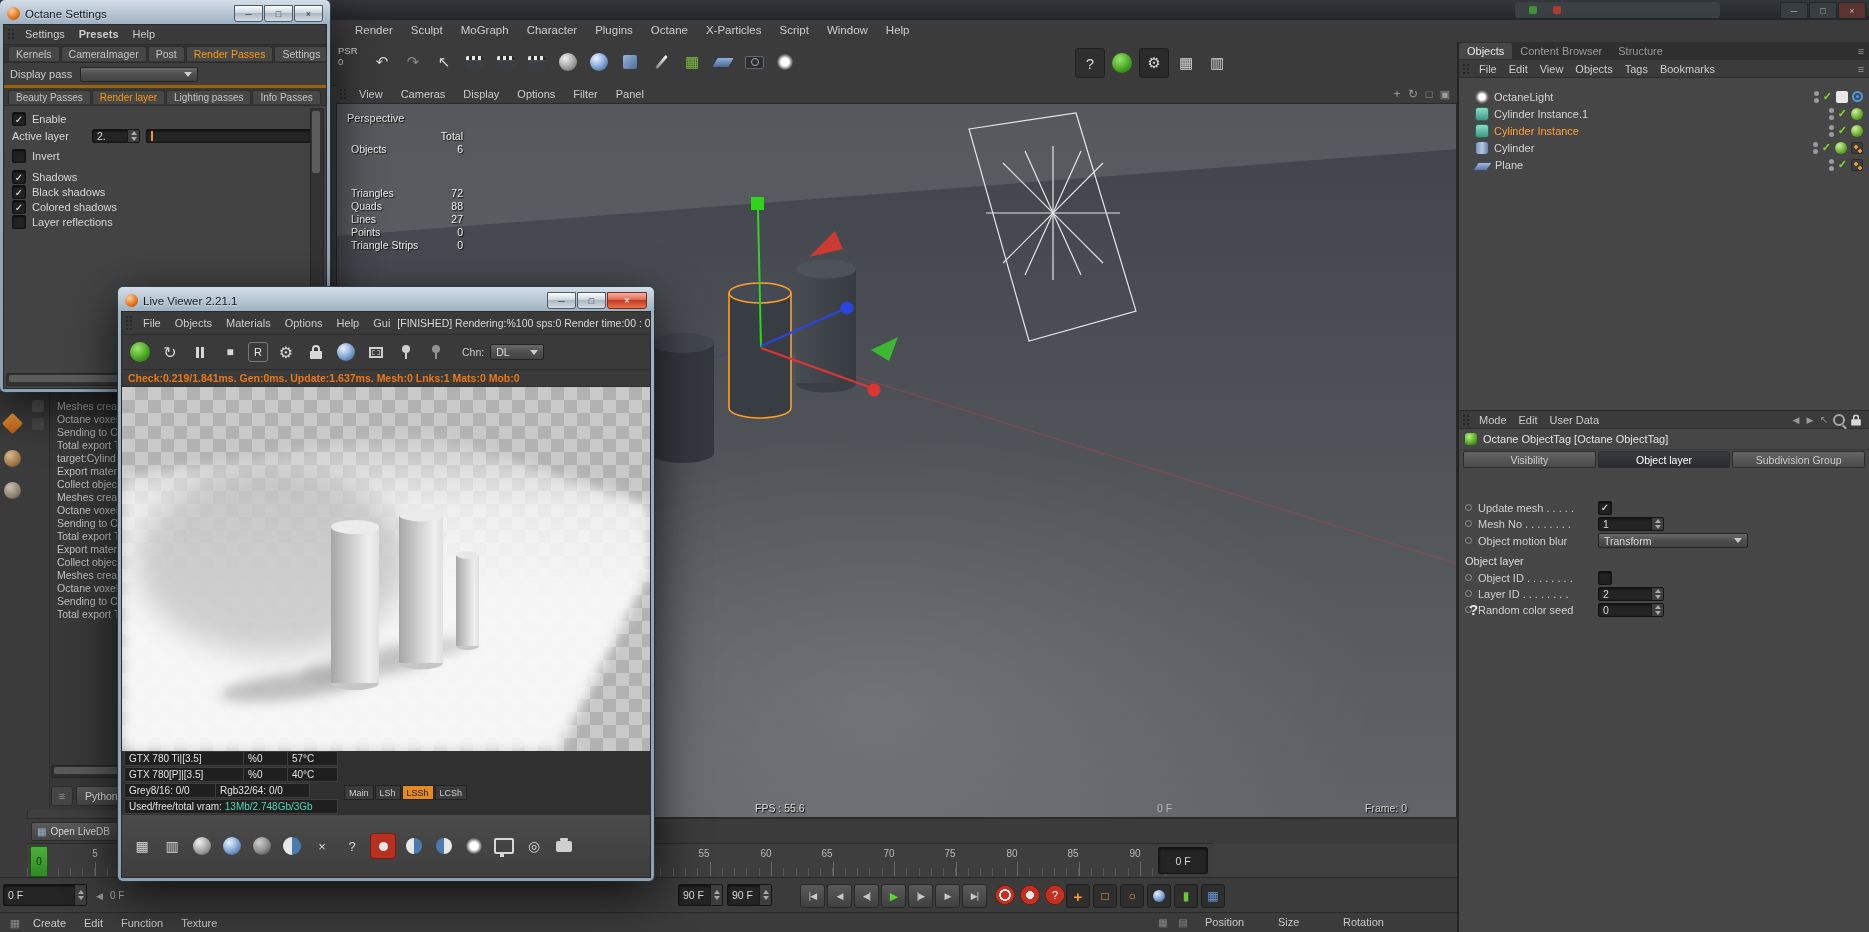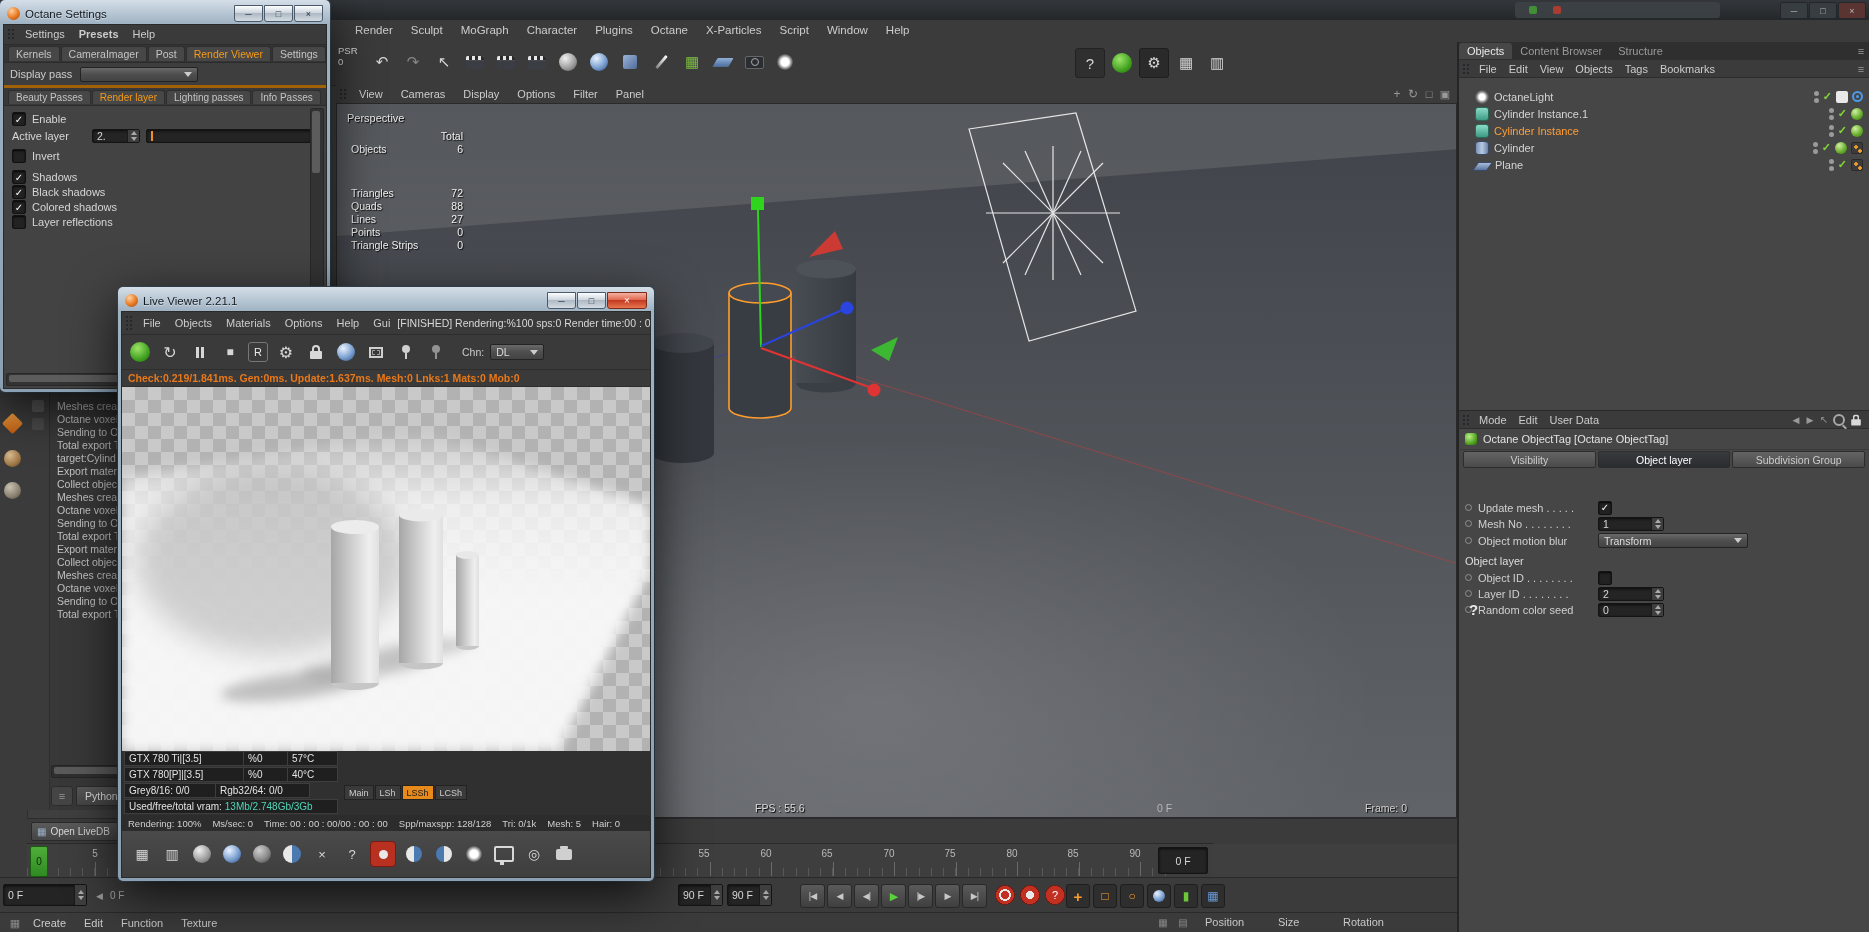--- a/index.html
+++ b/index.html
@@ -661,21 +661,21 @@
       <div class="dark-row" style="height:19px;">
         <span class="grip"></span>
         <span class="mi" style="font-size:11px;line-height:19px;padding:0 7px;">Settings</span>
         <span class="mi" style="font-size:11px;line-height:19px;padding:0 7px;font-weight:bold;">Presets</span>
         <span class="mi" style="font-size:11px;line-height:19px;padding:0 7px;">Help</span>
       </div>
       <div class="flex" style="height:17px;background:#343434;padding-left:4px;border-bottom:1px solid #2c2c2c;flex:none;">
         <span class="ktab">Kernels</span>
         <span class="ktab">CameraImager</span>
         <span class="ktab">Post</span>
-        <span class="ktab orange">Render Viewer</span>
+        <span class="ktab orange">Render Passes</span>
         <span class="ktab">Settings</span>
       </div>
       <div class="flex" style="height:22px;background:#3e3e3e;border-bottom:3px solid #a16207;flex:none;padding-left:6px;">
         <span style="font-size:11px;color:#cccccc;">Display pass</span>
         <span class="drop" style="width:118px;height:15px;margin-left:8px;">
           <span></span>
             <span class="arr"></span>
         </span>
       </div>
       <div class="flex" style="height:17px;background:#383838;padding-left:4px;border-bottom:1px solid #2c2c2c;flex:none;">
@@ -849,29 +849,20 @@
               <span style="color:#4fd6b8;margin-left:3px;">13Mb/2.748Gb/3Gb</span>
             </span>
         </div>
         <div class="abs flex" style="left:222px;top:34px;">
           <span class="passtab">Main</span>
           <span class="passtab">LSh</span>
           <span class="passtab active">LSSh</span>
           <span class="passtab">LCSh</span>
         </div>
       </div>
-      <div class="flex" style="height:16px;background:#2c2c2c;padding-left:6px;font-size:9.5px;color:#cfcfcf;flex:none;">
-        <span class="stat">Rendering: 100%</span>
-        <span class="stat">Ms/sec: 0</span>
-        <span class="stat">Time: 00 : 00 : 00/00 : 00 : 00</span>
-        <span class="stat">Spp/maxspp: 128/128</span>
-        <span class="stat">Tri: 0/1k</span>
-        <span class="stat">Mesh: 5</span>
-        <span class="stat">Hair: 0</span>
-      </div>
       <div class="flex" style="flex:1;background:linear-gradient(#4a4a4a,#3e3e3e);gap:6px;padding-left:8px;">
         <span class="ib">▦</span>
         <span class="ib">▥</span>
         <span class="ib">
             <span class="ball ball-gray s18"></span>
           </span>
         <span class="ib">
             <span class="ball ball-blue s18"></span>
           </span>
         <span class="ib">

